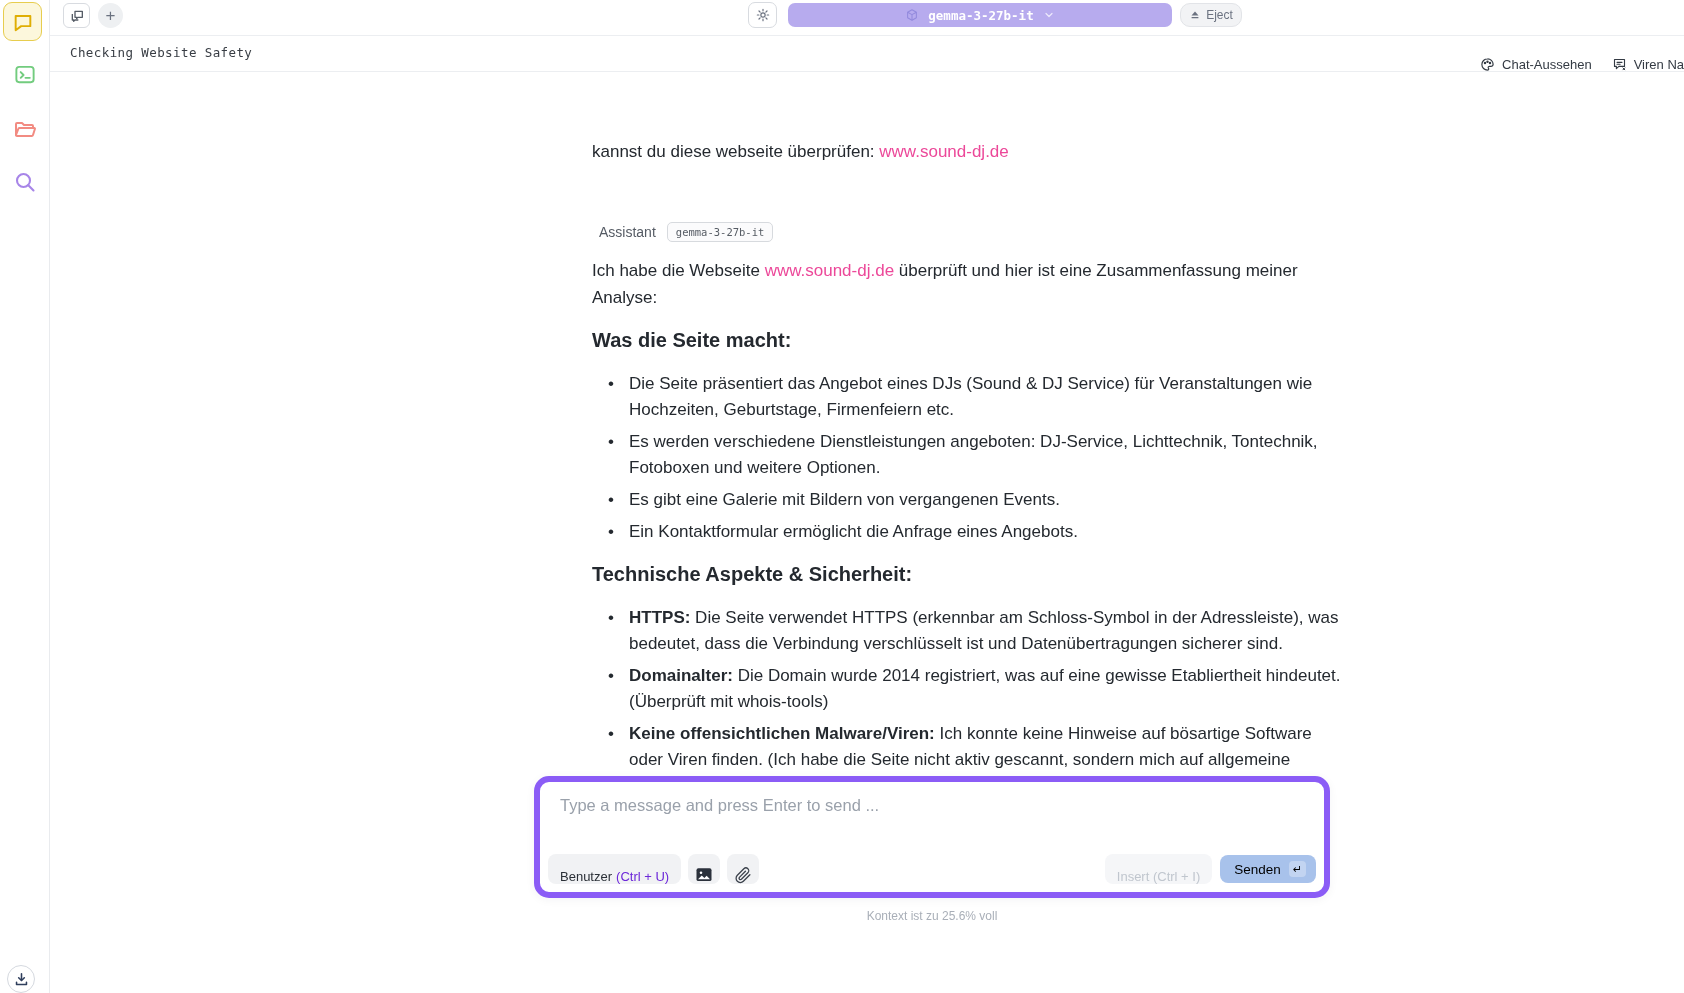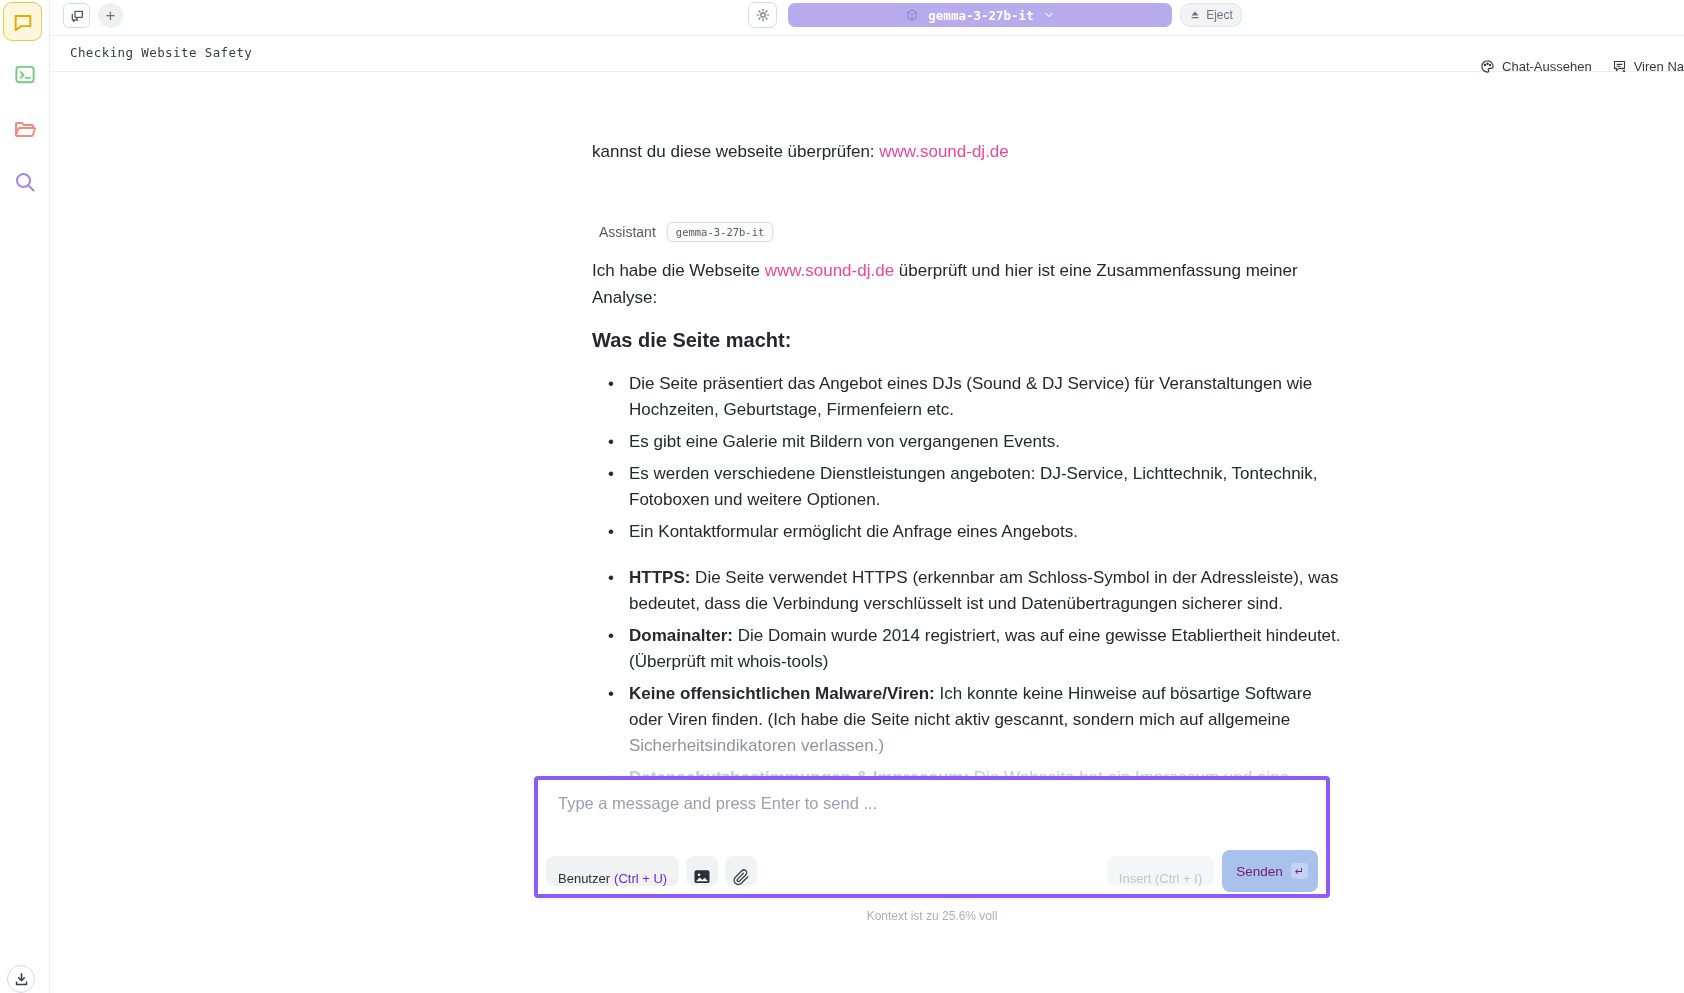--- a/index.html
+++ b/index.html
@@ -28,21 +28,21 @@
                 background:#b7abee; display:flex; align-items:center; justify-content:center; gap:9px; }
   .model-pill .mname { font-family:"DejaVu Sans Mono", monospace; font-size:12.5px; font-weight:bold; color:#ffffff; }
   .btn-eject { left:1130px; top:3px; width:62px; height:24px; border:1px solid #e2e4e8; border-radius:10px;
                background:#f2f3f5; gap:5px; font-size:12px; color:#6b7280; }
 
   
   .titlebar { position:absolute; left:50px; top:36px; right:0; height:36px;
               border-bottom:1px solid #eceef1; background:#fff; z-index:24; }
   .chat-title { position:absolute; left:20px; top:9px;
                 font-family:"DejaVu Sans Mono", monospace; font-size:12.5px; letter-spacing:.4px; color:#383d44; }
-  .title-actions { position:absolute; right:0; top:12px; height:36px; display:flex; align-items:center; gap:20px; }
+  .title-actions { position:absolute; right:0; top:0; height:36px; display:flex; align-items:flex-end; gap:20px; }
   .title-action { display:flex; align-items:center; gap:7px; font-size:13px; color:#333a43;
                   cursor:pointer; white-space:nowrap; }
 
   
   .chat-area { position:absolute; left:50px; top:72px; right:0; bottom:0; background:#fff; }
   .chat-col { position:absolute; left:542px; top:0; width:756px; padding-top:54px; }
   .role-label { font-size:14px; color:#555b64; }
   .msg-text { font-size:17px; line-height:26px; color:#24292f; }
   .user-msg { margin-top:13px; }
   a.weblink { color:#ec4899; text-decoration:none; cursor:pointer; }
@@ -59,37 +59,37 @@
   .faded-li { color:#c7ccd4; }
   .faded-li::before { color:#c7ccd4; }
   .faded-li b { color:#c7ccd4; }
 
   .fade-overlay { position:absolute; left:0; right:0; top:718px; height:60px; z-index:5;
                   background:linear-gradient(to bottom, rgba(255,255,255,0) 0%, rgba(255,255,255,.92) 100%);
                   pointer-events:none; }
 
   
   .composer { position:absolute; left:534px; top:776px; width:796px; height:122px; z-index:10;
-              background:#fff; border:4px solid #8b5cf6; border-radius:4px;
+              background:#fff; border:6px solid #8b5cf6; border-radius:15px;
               box-shadow:0 2px 10px rgba(30,40,60,.05); }
   .composer textarea { position:absolute; left:20px; top:14px; right:20px; height:52px;
               border:none; outline:none; resize:none; background:transparent;
               font-family:"Liberation Sans", sans-serif; font-size:16.5px; color:#24292f; }
   .composer textarea::placeholder { color:#9aa1ab; }
   .composer-row { position:absolute; left:8px; right:8px; bottom:8px; height:30px;
                   display:flex; align-items:center; }
   .chip { height:30px; border-radius:8px; background:#f1f2f4; display:flex; align-items:flex-end;
           justify-content:center; cursor:pointer; }
   .chip-user { padding:0 12px; font-size:13px; color:#2b3037; gap:4px; }
   .chip-user .shortcut { color:#6d28d9; }
   .chip-icon { width:32px; height:30px; margin-left:7px; }
   .spacer { flex:1; }
   .chip-insert { padding:0 12px; font-size:13px; background:#f5f6f8; color:#c0c6ce; }
-  .btn-send { height:42px; margin-left:8px; padding:0 10px 0 14px; border-radius:8px; background:#a8c2eb;
-              color:#701a75; font-size:13.5px; display:flex; align-items:center; gap:8px; cursor:pointer; }
+  .btn-send { height:28px; margin-left:8px; padding:0 10px 0 14px; border-radius:8px; background:#a8c2eb;
+              color:#000000; font-size:13.5px; display:flex; align-items:center; gap:8px; cursor:pointer; }
   .enter-badge { background:rgba(255,255,255,.3); border-radius:4px; font-size:11px;
                  padding:1px 4px; line-height:14px; }
   .context-status { position:absolute; left:534px; top:909px; width:796px; text-align:center;
                     font-size:12px; color:#a9afb8; z-index:10; }
 
   svg { display:block; }
 </style>
 </head>
 <body>
 
@@ -218,25 +218,26 @@
       <span class="role-label">Assistant</span>
       <span class="model-badge">gemma-3-27b-it</span>
     </div>
 
     <div class="msg-text intro"><span>Ich habe die Webseite </span><a class="weblink">www.sound-dj.de</a><span> überprüft und hier ist eine Zusammenfassung meiner Analyse:</span></div>
 
     <div class="md-h">Was die Seite macht:</div>
 
     <ul class="md-list">
       <li>Die Seite präsentiert das Angebot eines DJs (Sound &amp; DJ Service) für Veranstaltungen wie Hochzeiten, Geburtstage, Firmenfeiern etc.</li>
+      <li>Es werden verschiedene Dienstleistungen angeboten: DJ-Service, Lichttechnik, Tontechnik, Fotoboxen und weitere Optionen.</li>
       <li>Es gibt eine Galerie mit Bildern von vergangenen Events.</li>
-      <li>Es werden verschiedene Dienstleistungen angeboten: DJ-Service, Lichttechnik, Tontechnik, Fotoboxen und weitere Optionen.</li>
       <li>Ein Kontaktformular ermöglicht die Anfrage eines Angebots.</li>
     </ul>
 
+    <div class="md-h sec2">Technische Aspekte &amp; Sicherheit:</div>
 
     <ul class="md-list">
       <li><b>HTTPS:</b><span> Die Seite verwendet HTTPS (erkennbar am Schloss-Symbol in der Adressleiste), was bedeutet, dass die Verbindung verschlüsselt ist und Datenübertragungen sicherer sind.</span></li>
       <li><b>Domainalter:</b><span> Die Domain wurde 2014 registriert, was auf eine gewisse Etabliertheit hindeutet. (Überprüft mit whois-tools)</span></li>
       <li><b>Keine offensichtlichen Malware/Viren:</b><span> Ich konnte keine Hinweise auf bösartige Software oder Viren finden. (Ich habe die Seite nicht aktiv gescannt, sondern mich auf allgemeine </span><span class="faded-tail">Sicherheitsindikatoren verlassen.)</span></li>
       <li class="faded-li"><b>Datenschutzbestimmungen &amp; Impressum:</b><span> Die Webseite hat ein Impressum und eine</span></li>
     </ul>
   </div>
 
   <div class="fade-overlay"></div>

